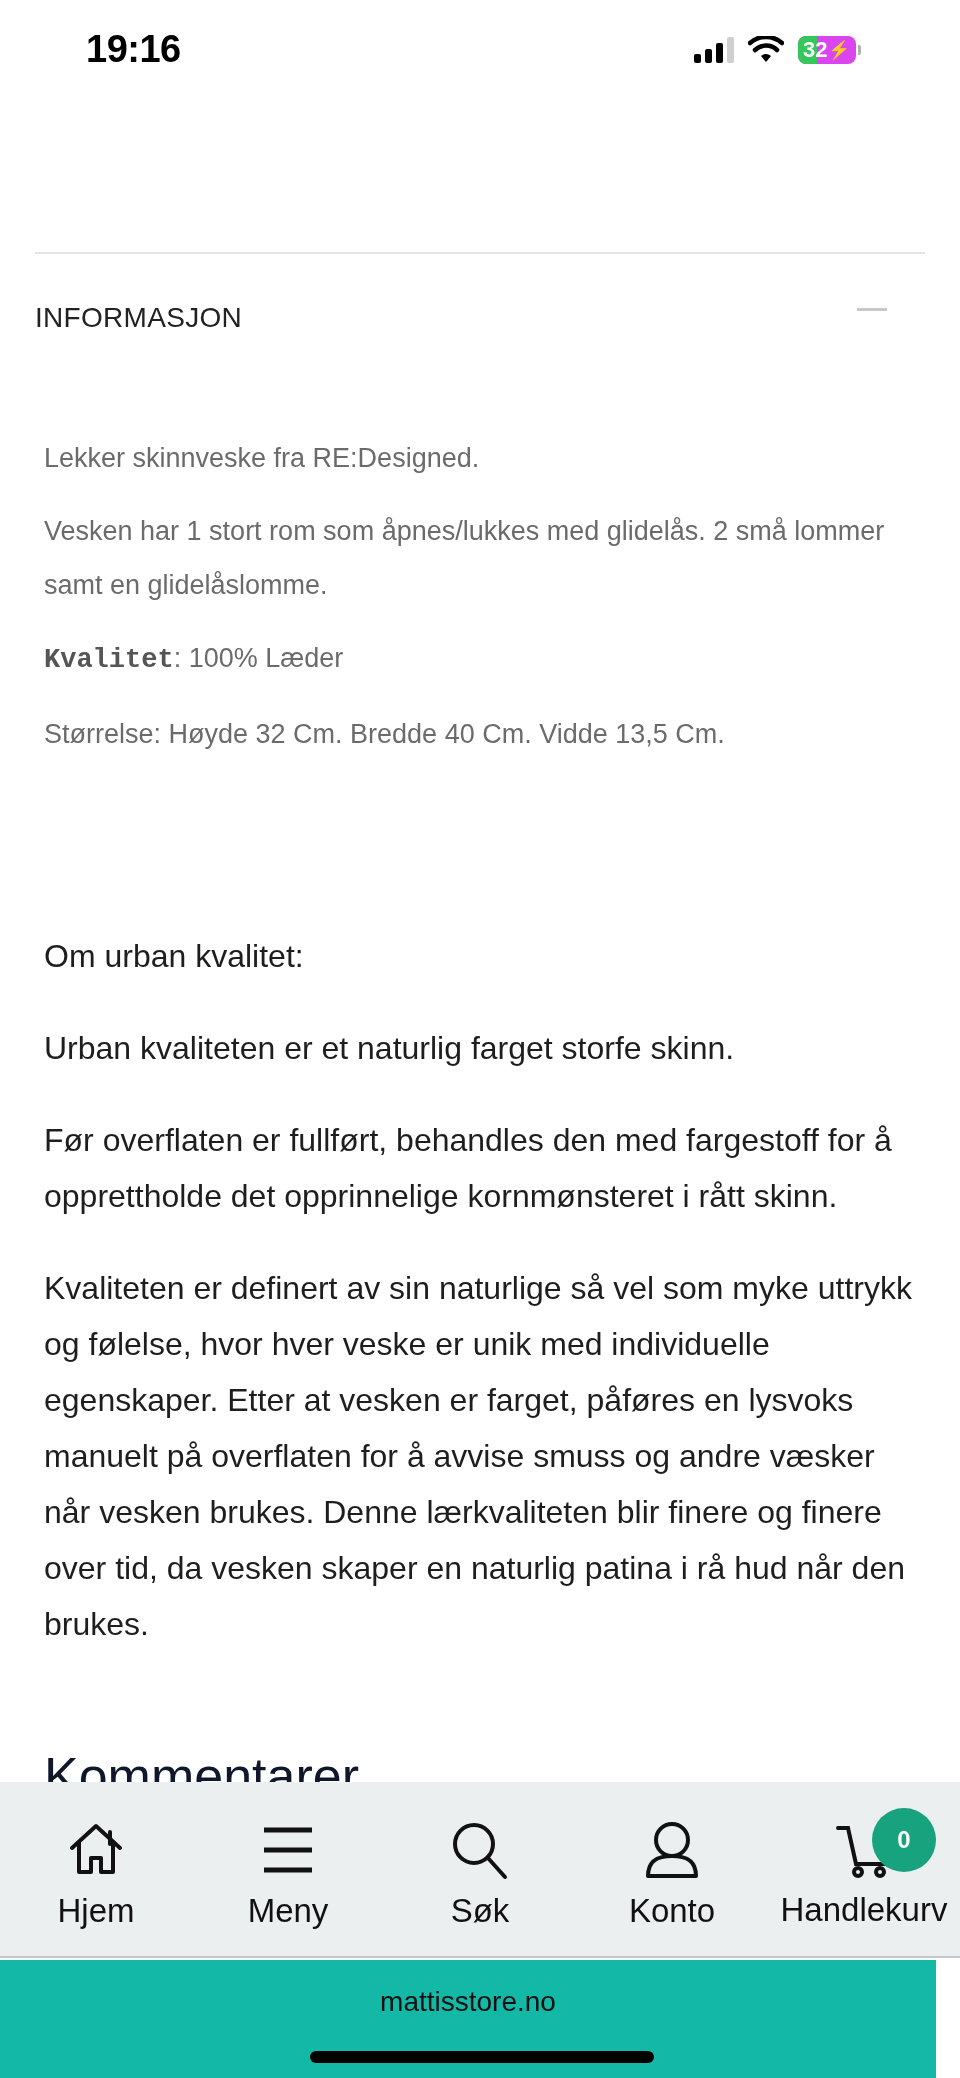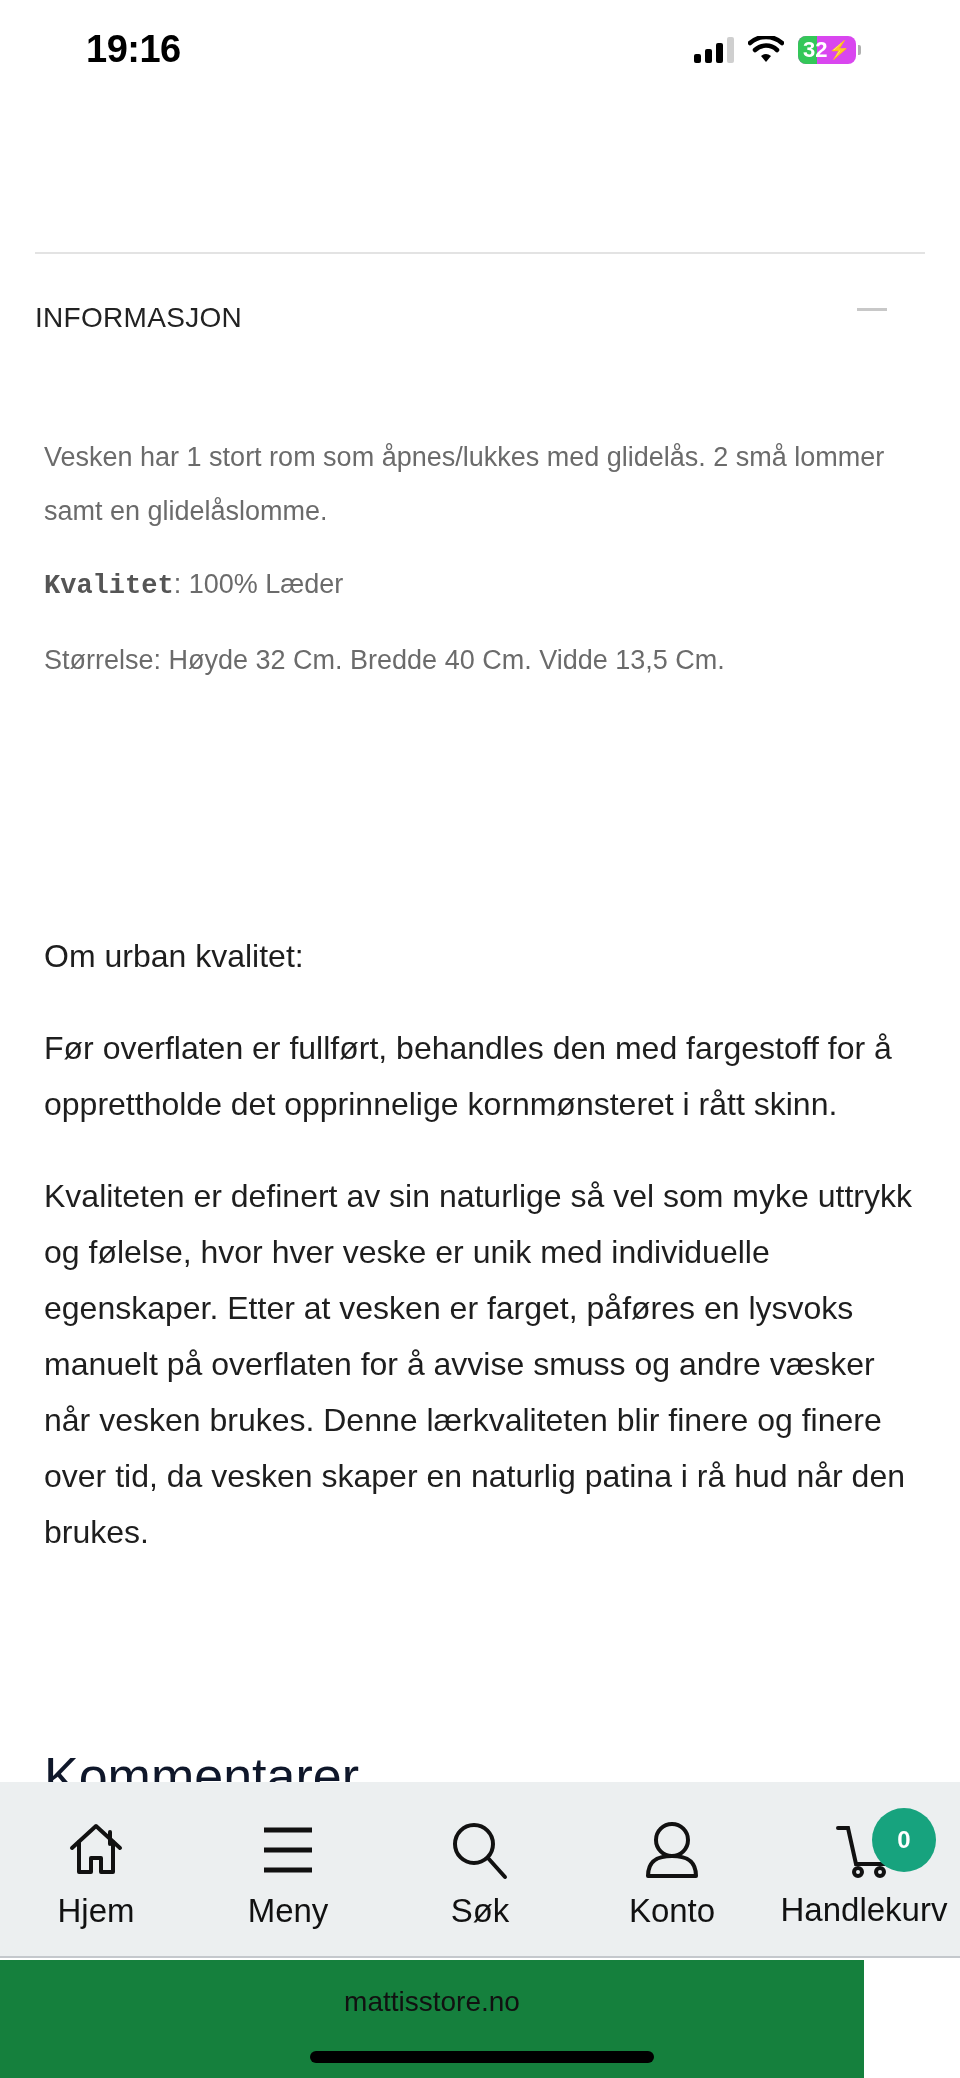--- a/index.html
+++ b/index.html
@@ -37,21 +37,21 @@
 
   
   .bottom-nav { position: absolute; left: 0; top: 1782px; width: 960px; height: 176px; background: #eceff0; border-bottom: 2px solid #c4c8cc; display: flex; }
   .nav-item { flex: 1; position: relative; display: flex; flex-direction: column; align-items: center; padding-top: 38px; }
   .nav-icon { width: 60px; height: 60px; display: flex; align-items: center; justify-content: center; }
   .nav-label { margin-top: 12px; font-size: 33px; color: #111; }
   .nav-label.cart { text-align: center; width: 170px; line-height: 36px; height: 60px; overflow: hidden; word-break: break-all; }
   .cart-badge { position: absolute; top: 26px; left: 50%; margin-left: 8px; width: 64px; height: 64px; border-radius: 50%; background: #17a37e; color: #fff; font-size: 24px; font-weight: bold; display: flex; align-items: center; justify-content: center; }
 
   
-  .url-bar { position: absolute; left: 0; top: 1960px; width: 864px; height: 118px; background: #15803d; }
+  .url-bar { position: absolute; left: 0; top: 1960px; width: 936px; height: 118px; background: #14b8a6; }
   .url-text { position: absolute; left: 0; right: 0; top: 26px; text-align: center; font-size: 28px; color: #111; }
   .home-indicator { position: absolute; left: 310px; top: 91px; width: 344px; height: 12px; border-radius: 6px; background: #000; }
 </style>
 </head>
 <body>
 
 <div class="status-bar">
   <div class="status-time">19:16</div>
   <div class="status-icons">
     <div class="signal">
@@ -75,27 +75,29 @@
 </div>
 
 <div class="divider"></div>
 
 <div class="section-header">
   <h2 class="section-title">INFORMASJON</h2>
   <div class="collapse-icon"></div>
 </div>
 
 <div class="desc">
+  <p>Lekker skinnveske fra RE:Designed.</p>
   <p style="line-height:54px;">Vesken har 1 stort rom som åpnes/lukkes med glidelås. 2 små lommer samt en glidelåslomme.</p>
   <p><b>Kvalitet</b><span>: 100% Læder</span></p>
   <p class="tight">Størrelse: Høyde 32 Cm. Bredde 40 Cm. Vidde 13,5 Cm.</p>
 </div>
 
 <div class="body-text">
   <p>Om urban kvalitet:</p>
+  <p>Urban kvaliteten er et naturlig farget storfe skinn.</p>
   <p>Før overflaten er fullført, behandles den med fargestoff for å opprettholde det opprinnelige kornmønsteret i rått skinn.</p>
   <p>Kvaliteten er definert av sin naturlige så vel som myke uttrykk og følelse, hvor hver veske er unik med individuelle egenskaper. Etter at vesken er farget, påføres en lysvoks manuelt på overflaten for å avvise smuss og andre væsker når vesken brukes. Denne lærkvaliteten blir finere og finere over tid, da vesken skaper en naturlig patina i rå hud når den brukes.</p>
 </div>
 
 <div class="comments-title">Kommentarer</div>
 
 <nav class="bottom-nav">
   <div class="nav-item">
     <div class="nav-icon">
       <svg width="60" height="56" viewBox="0 0 60 56" fill="none" stroke="#111" stroke-width="4" stroke-linejoin="round" stroke-linecap="round">

